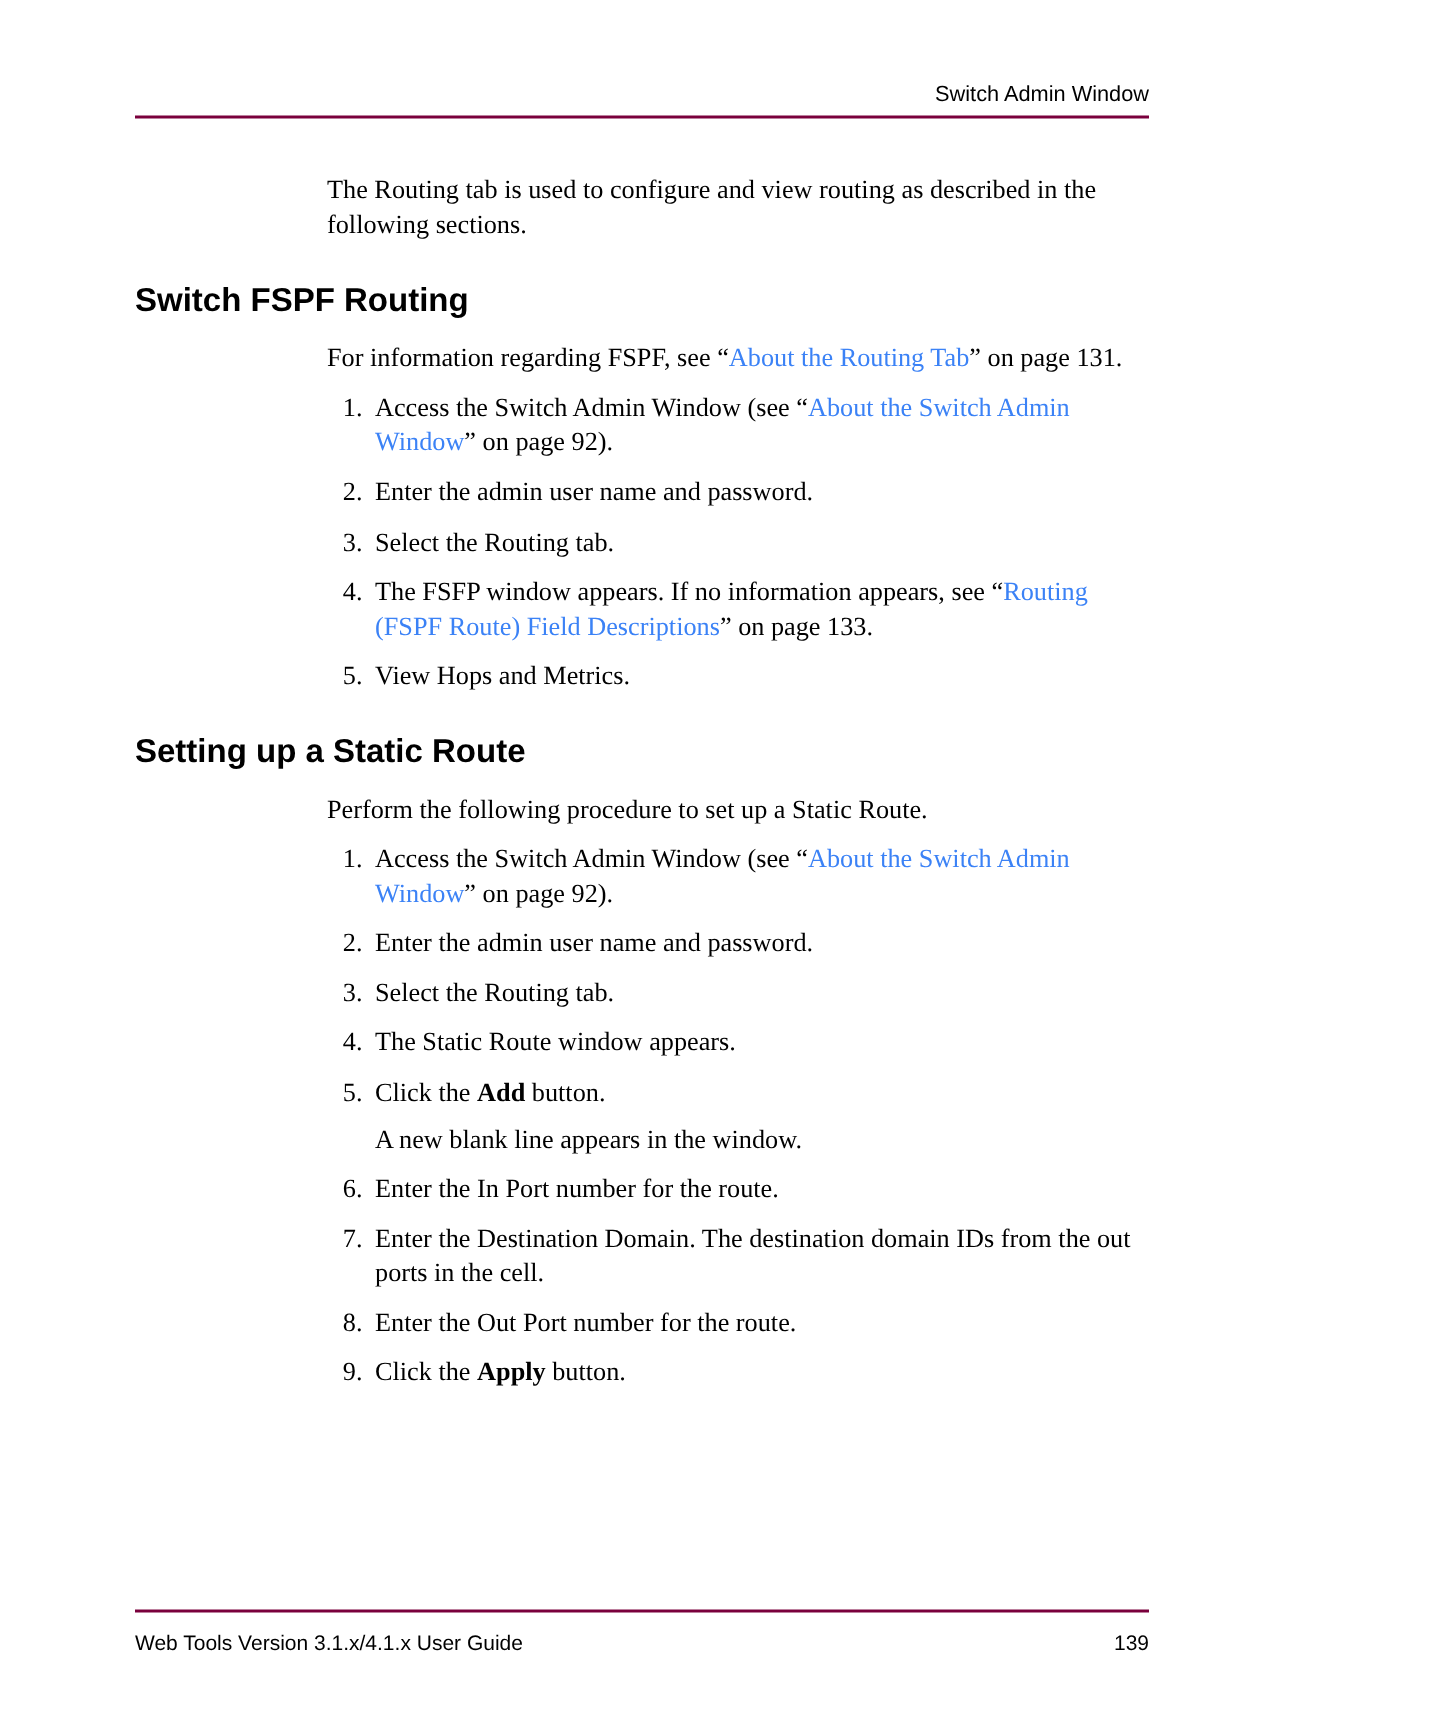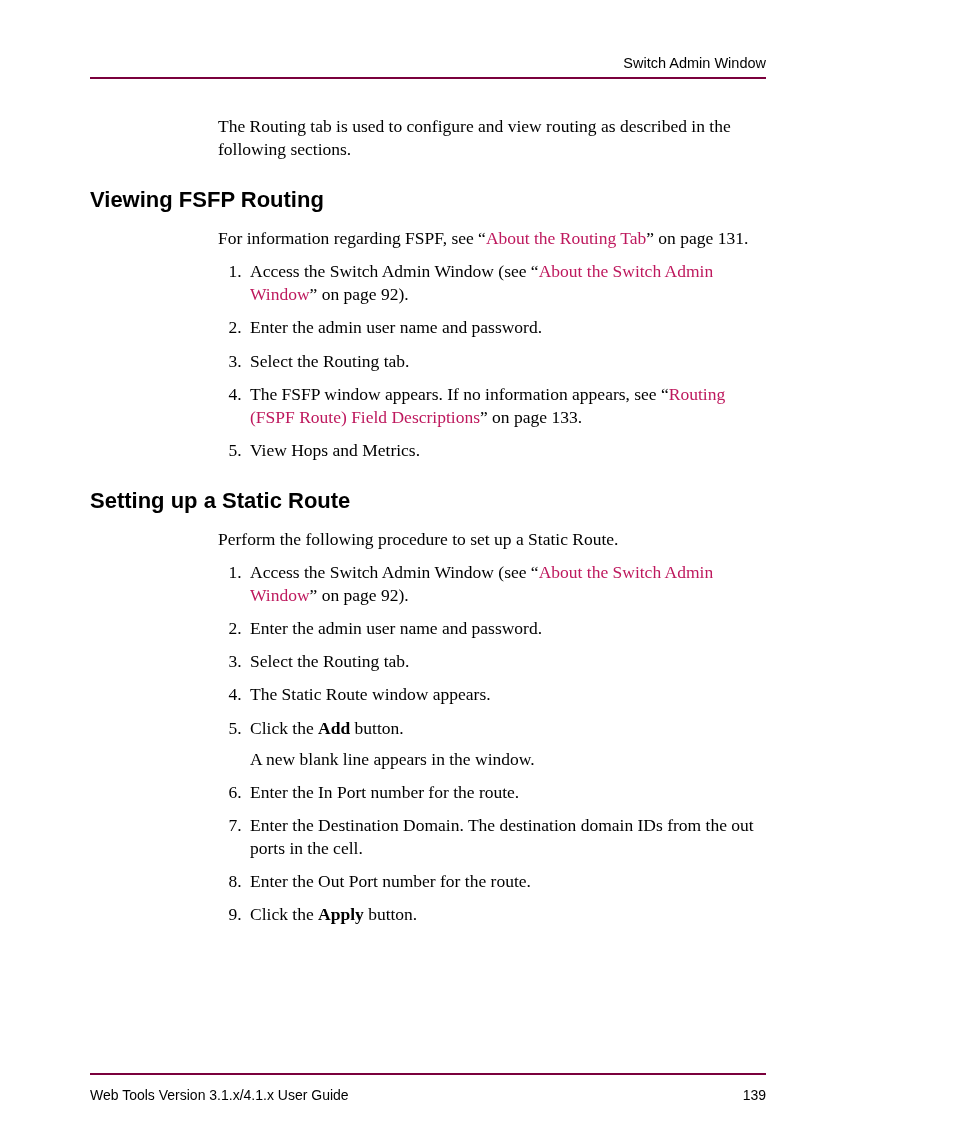--- a/index.html
+++ b/index.html
@@ -71,41 +71,41 @@
     padding-left: 28px;
   }
   ol.proc > li {
     padding-left: 4px;
     margin-bottom: 10px;
   }
   .sub-para {
     margin-top: 8px;
   }
   .link {
-    color: #be185d;
+    color: #3b82f6;
   }
   .bold {
     font-weight: bold;
     margin-top: 23px;
   }
 </style>
 </head>
 <body>
 
 <div class="page">
 
   <div class="header-area">Switch Admin Window</div>
   <hr class="header-rule">
 
 
   <div class="body-block">
     <p class="para">The Routing tab is used to configure and view routing as described in the following sections.</p>
   </div>
 
-  <h2 class="sub-heading">Viewing FSFP Routing</h2>
+  <h2 class="sub-heading">Switch FSPF Routing</h2>
 
   <div class="body-block">
     <p class="para">
       <span>For information regarding FSPF, see “</span><span class="link">About the Routing Tab</span><span>” on page 131.</span>
     </p>
     <ol class="proc">
       <li>
         <span>Access the Switch Admin Window (see “</span><span class="link">About the Switch Admin Window</span><span>” on page 92).</span>
       </li>
       <li>Enter the admin user name and password.</li>

